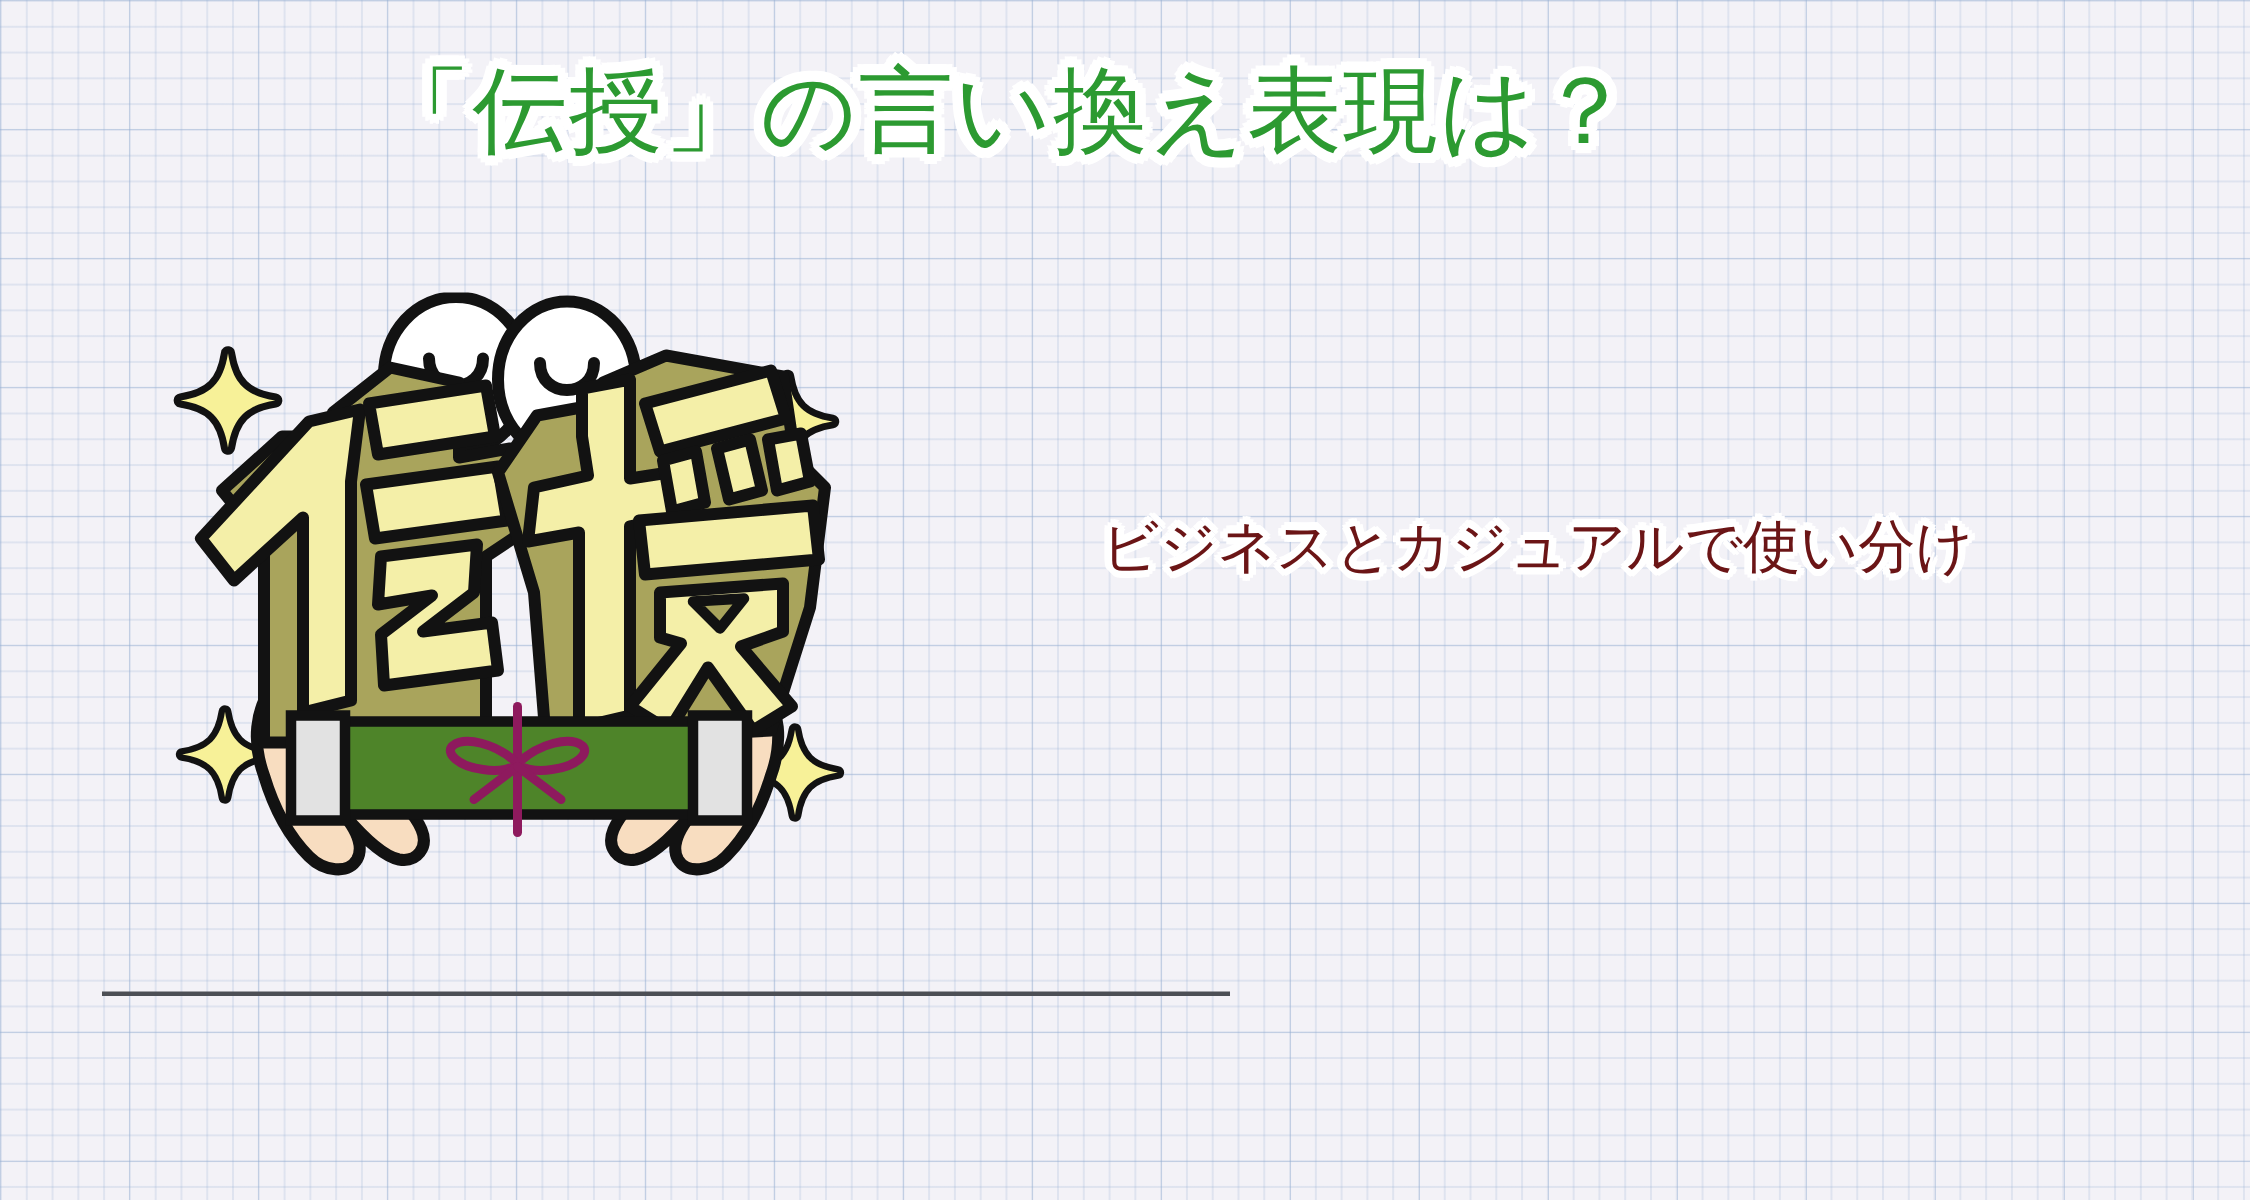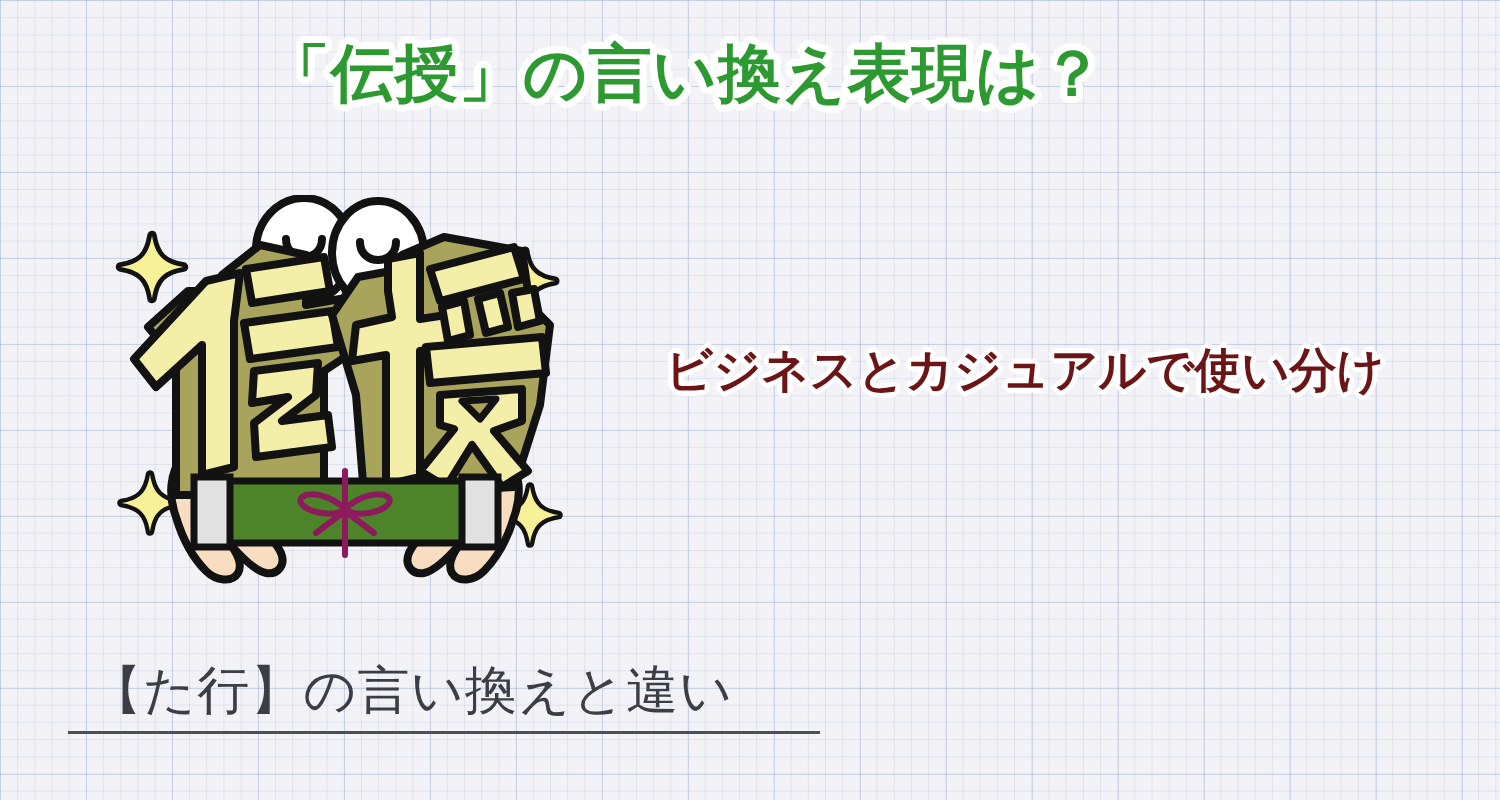--- a/index.html
+++ b/index.html
@@ -23,26 +23,26 @@
       86px 86px,
       86px 86px,
       17.2px 17.2px,
       17.2px 17.2px;
     background-position: 0 0, 0 0, 0 0, 0 0;
   }
 
   
   #title {
     position: absolute;
-    left: 16px;
+    left: 0;
     top: 38px;
     width: 1340px;
     text-align: center;
     font-size: 63px;
-    font-weight: 700;
+    font-weight: 400;
     letter-spacing: 1px;
     color: #2c9a31;
     white-space: nowrap;
     line-height: 1.15;
     -webkit-text-stroke: 0px transparent;
     text-shadow:
       6px 0 0 #ffffff, -6px 0 0 #ffffff, 0 6px 0 #ffffff, 0 -6px 0 #ffffff,
       4px 4px 0 #ffffff, -4px 4px 0 #ffffff, 4px -4px 0 #ffffff, -4px -4px 0 #ffffff,
       7px 2px 0 #ffffff, -7px 2px 0 #ffffff, 7px -2px 0 #ffffff, -7px -2px 0 #ffffff,
       2px 7px 0 #ffffff, -2px 7px 0 #ffffff, 2px -7px 0 #ffffff, -2px -7px 0 #ffffff,
@@ -61,22 +61,22 @@
 
   
   #right-text {
     position: absolute;
     left: 625px;
     top: 340px;
     width: 800px;
     text-align: center;
   }
   .rt-line {
-    font-size: 47px;
-    font-weight: 700;
+    font-size: 38px;
+    font-weight: 400;
     color: #6b1516;
     line-height: 1.28;
     white-space: nowrap;
     letter-spacing: 0px;
     text-shadow:
       4px 0 0 #ffffff, -4px 0 0 #ffffff, 0 4px 0 #ffffff, 0 -4px 0 #ffffff,
       3px 3px 0 #ffffff, -3px 3px 0 #ffffff, 3px -3px 0 #ffffff, -3px -3px 0 #ffffff,
       5px 1px 0 #ffffff, -5px 1px 0 #ffffff, 1px 5px 0 #ffffff, 1px -5px 0 #ffffff,
       -1px 5px 0 #ffffff, -1px -5px 0 #ffffff, 5px -1px 0 #ffffff, -5px -1px 0 #ffffff;
   }
@@ -216,17 +216,16 @@
         </g>
       </g>
     </svg>
   </div>
 
   <div id="right-text">
     <div class="rt-line">ビジネスとカジュアルで使い分け</div>
   </div>
 
   <div id="bottom-caption">
-    <div id="bottom-caption-text">【た行】の言い換えと違い</div>
     <div id="bottom-rule"></div>
   </div>
 
 </div>
 
 </body></html>

